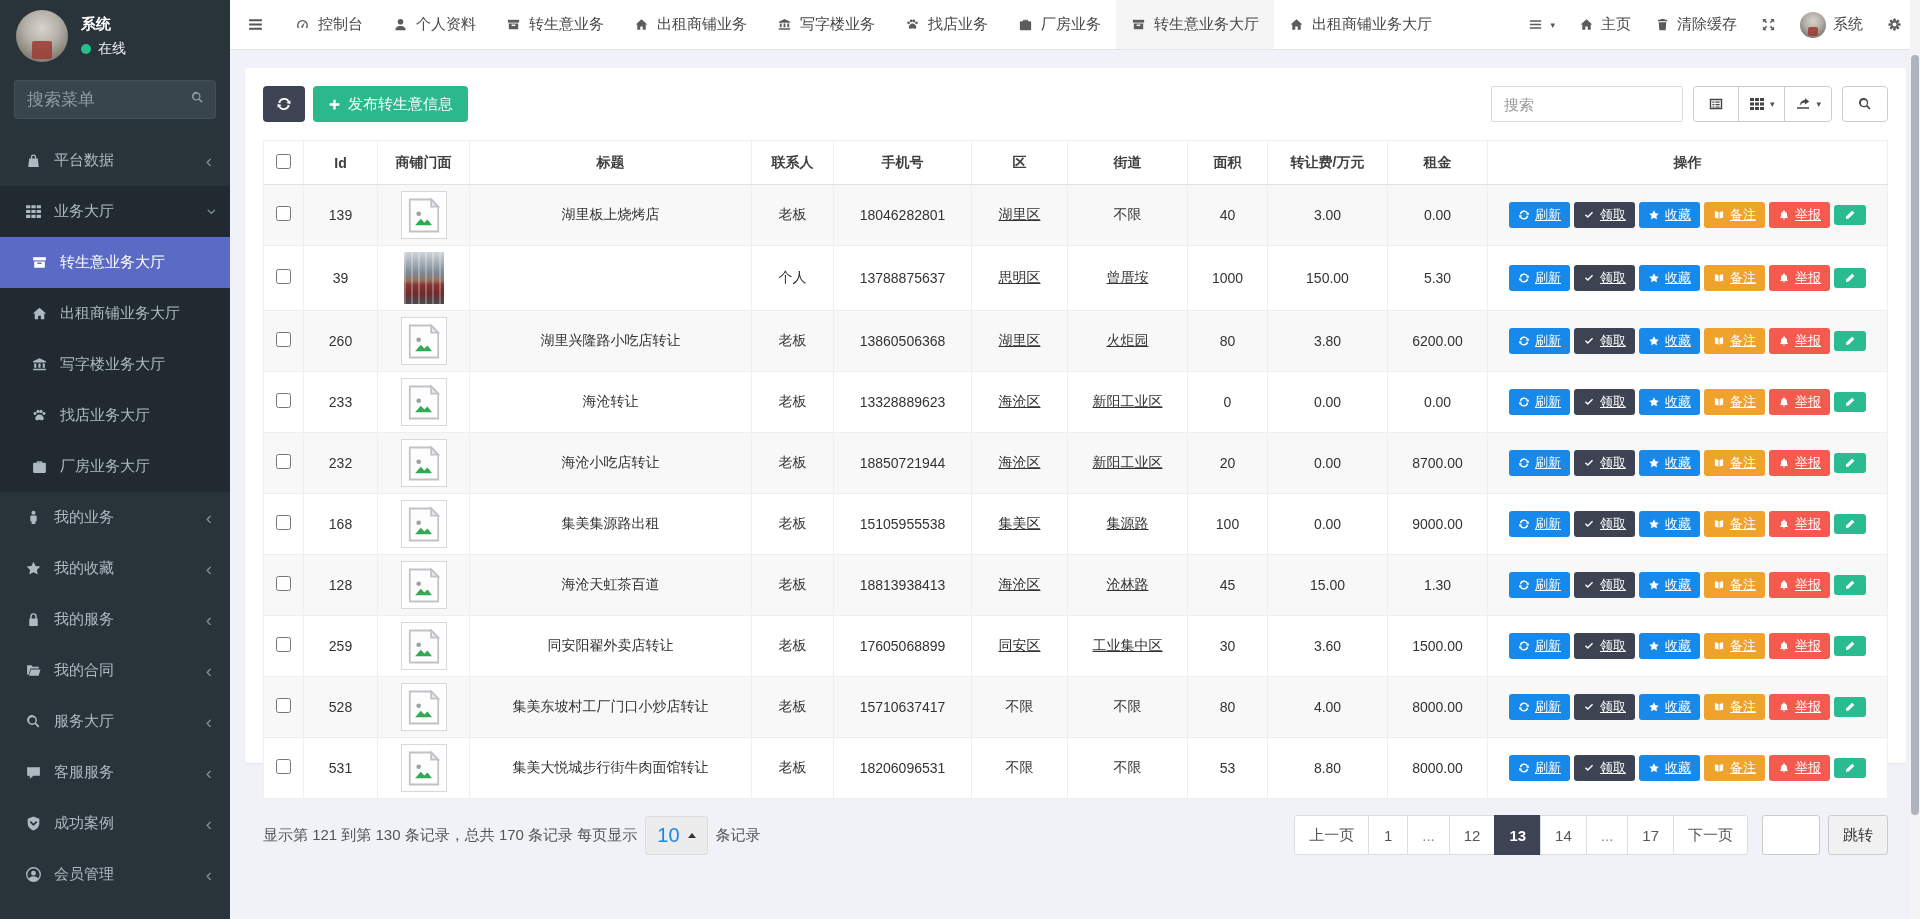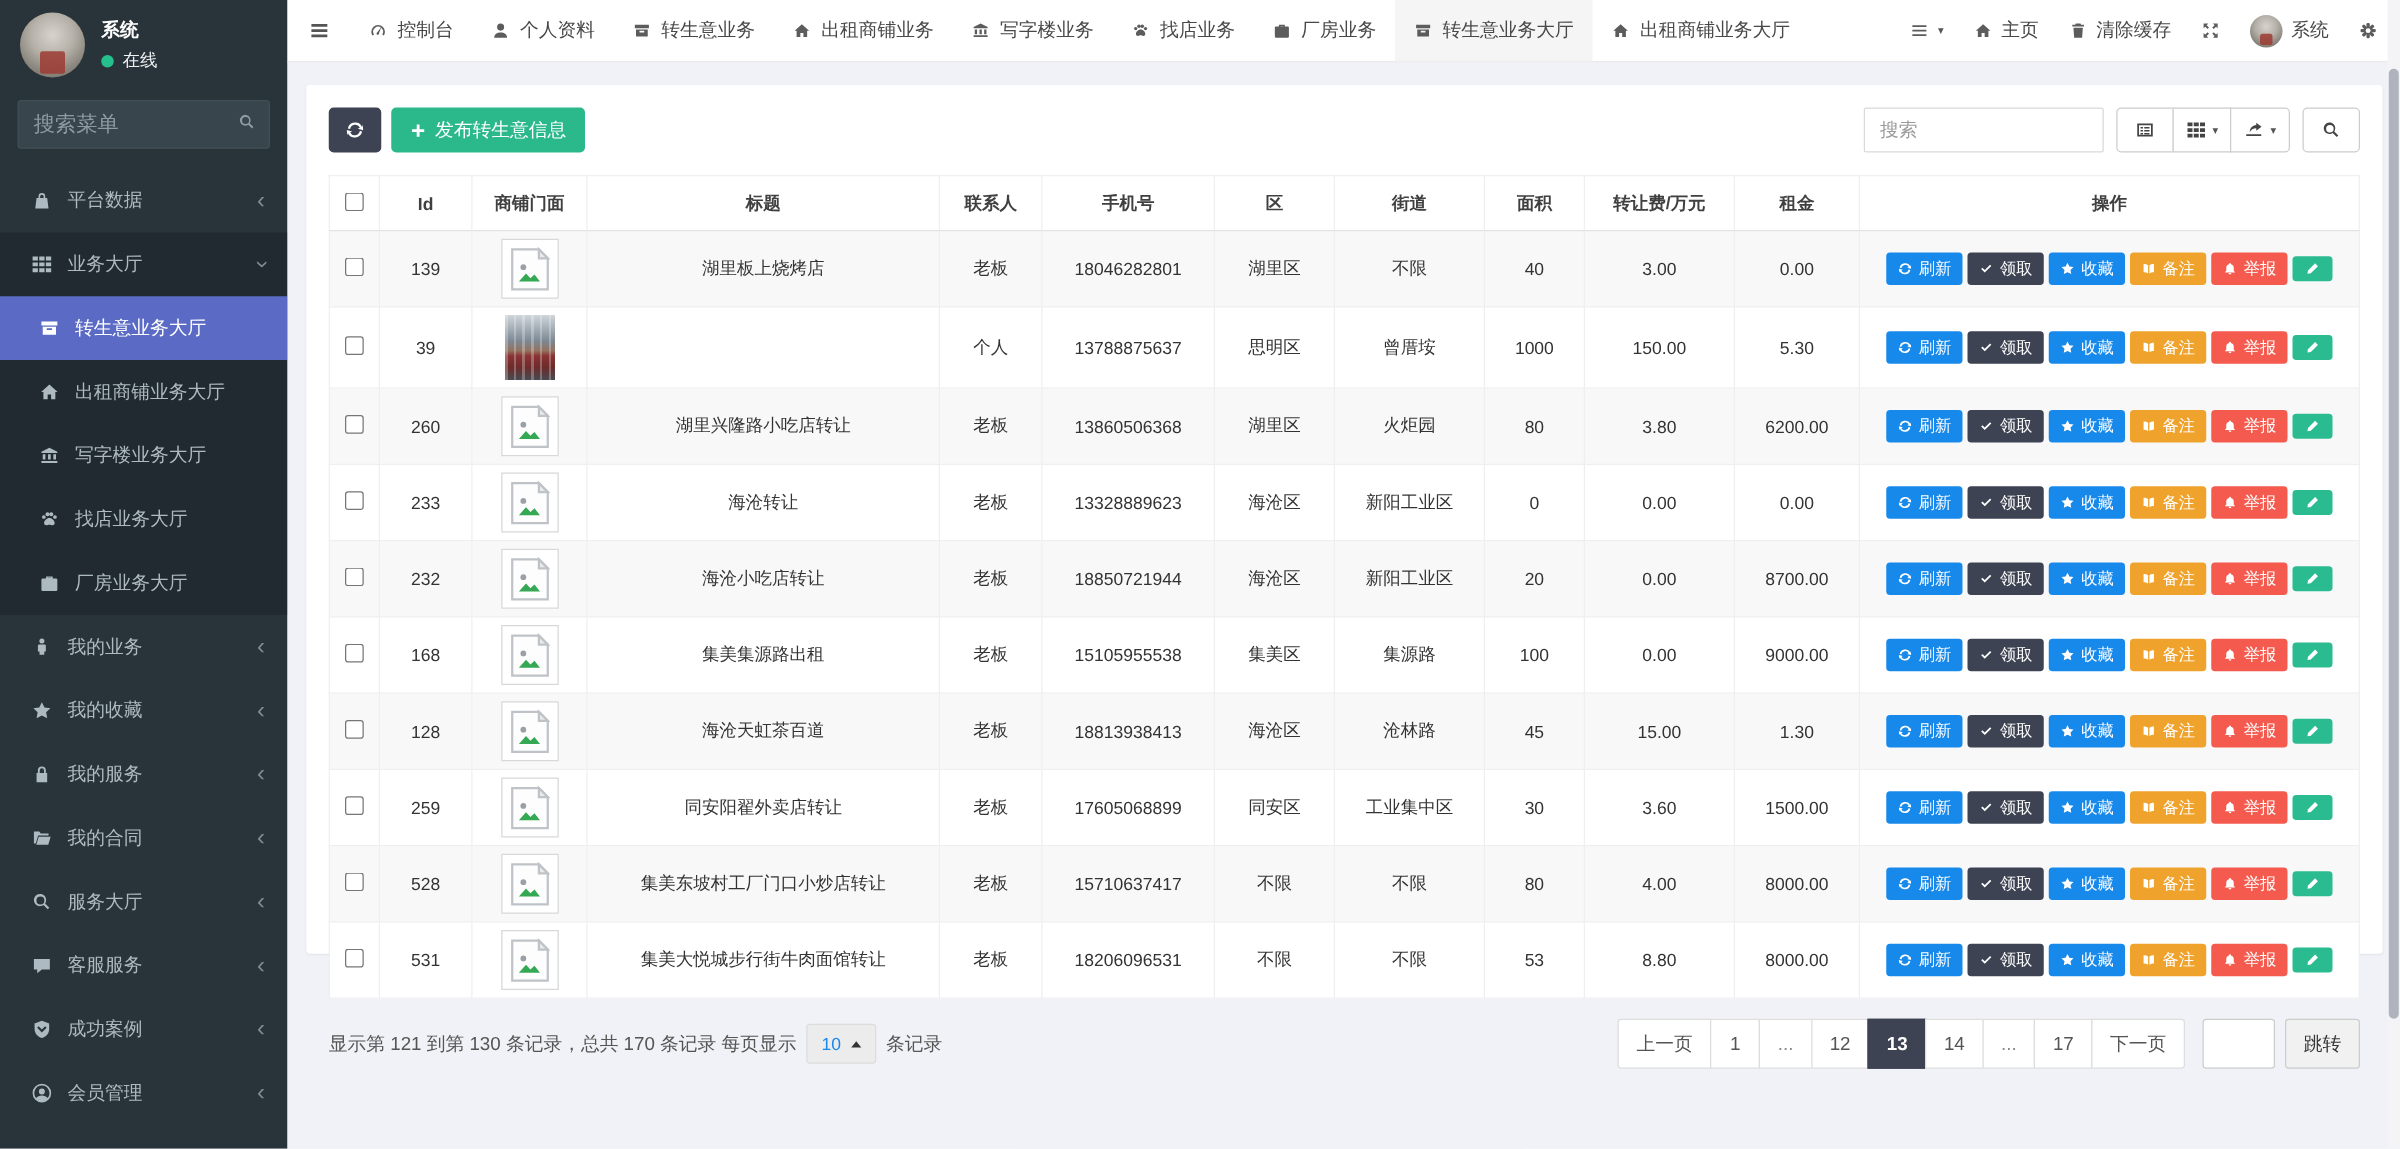--- a/index.html
+++ b/index.html
@@ -72,46 +72,46 @@
   .btn-search { width:46px; height:36px; margin-left:10px; background:#fff; border:1px solid #ccc; border-radius:4px;
                 display:flex; align-items:center; justify-content:center; color:#444; font-size:16px; cursor:pointer; }
 
   
   table { width:100%; border-collapse:collapse; table-layout:fixed; margin-top:18px; }
   th, td { border:1px solid #efefef; text-align:center; vertical-align:middle; font-size:14px; color:#333; padding:6px 4px; }
   th { height:44px; font-weight:bold; color:#404040; border-bottom-color:#e2e2e2; background:#fff; }
   td { height:51px; }
   tbody tr:nth-child(odd) { background:#f8f8f9; }
   tbody tr:nth-child(even) { background:#fff; }
-  .link { cursor:pointer; }
+  .link { text-decoration:underline; cursor:pointer; }
   input[type="checkbox"] { width:15px; height:15px; cursor:pointer; }
 
   .thumb-box { width:46px; height:48px; border:1px solid #d8d8d8; background:#fff; margin:0 auto;
                display:flex; align-items:center; justify-content:center; }
   .thumb-photo { width:40px; height:52px; margin:0 auto; position:relative;
     background:linear-gradient(180deg,#cfd6da 0%,#aab4bc 18%,#7c8894 40%,#93725f 55%,#8a3434 63%,#6e2a2a 80%,#474b52 100%); }
   .thumb-photo::after { content:""; position:absolute; inset:0; opacity:.45;
     background:repeating-linear-gradient(90deg, rgba(255,255,255,.6) 0 2px, transparent 2px 7px); }
 
   .abtn { display:inline-flex; align-items:center; gap:5px; padding:4px 9px; border:none; border-radius:3px;
-          color:#fff; font-size:13px; margin:0 2px; cursor:pointer; vertical-align:middle; }
+          color:#fff; font-size:13px; margin:0 2px; cursor:pointer; vertical-align:middle;text-decoration:underline; }
   .abtn .icon { font-size:12px; }
   .act-refresh { background:#1789eb; }
   .act-claim { background:#3d4352; }
   .act-fav { background:#1789eb; }
   .act-note { background:#efa32c; }
   .act-report { background:#f45a4e; }
   .act-edit { background:#2abb90; padding:4px 10px; }
 
   
   .pagebar { display:flex; align-items:center; margin-top:16px; font-size:15px; color:#555; }
   .summary { display:flex; align-items:center; }
   .size-btn { display:inline-flex; align-items:center; gap:8px; background:#ececec; border:1px solid #dcdcdc;
               border-radius:3px; padding:7px 11px; margin:0 8px; cursor:pointer; }
-  .size-val { color:#1789eb; font-size:14px; }
+  .size-val { color:#1789eb; font-size:20px; }
   .caret-up { width:0; height:0; border-left:4px solid transparent; border-right:4px solid transparent; border-bottom:5px solid #333; }
   .pages { margin-left:auto; display:flex; align-items:center; }
   .page-btn { min-width:40px; height:40px; padding:0 14px; background:#fff; border:1px solid #ddd; margin-left:-1px;
               display:flex; align-items:center; justify-content:center; font-size:15px; color:#555; cursor:pointer; }
   .page-btn:first-child { border-radius:3px 0 0 3px; margin-left:16px; }
   .page-btn:last-child { border-radius:0 3px 3px 0; }
   .page-btn.dots { color:#888; }
   .page-btn.active { background:#3d4352; border-color:#3d4352; color:#fff; font-weight:bold; }
   .jump-input { width:58px; height:40px; border:1px solid #ccc; border-radius:3px; margin-left:14px; outline:none; padding:0 8px; font-size:15px; }
   .jump-btn { height:40px; padding:0 14px; margin-left:8px; background:#f1f1f1; border:1px solid #ccc; border-radius:3px;

